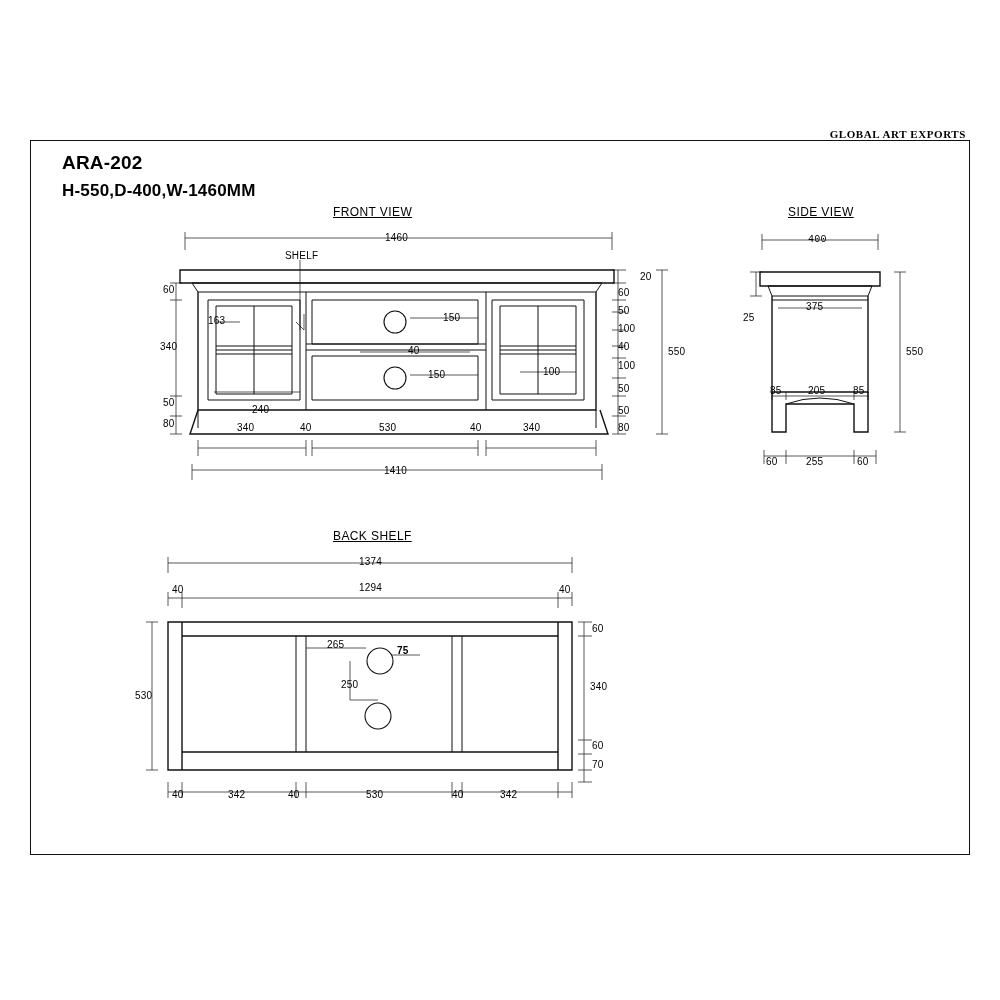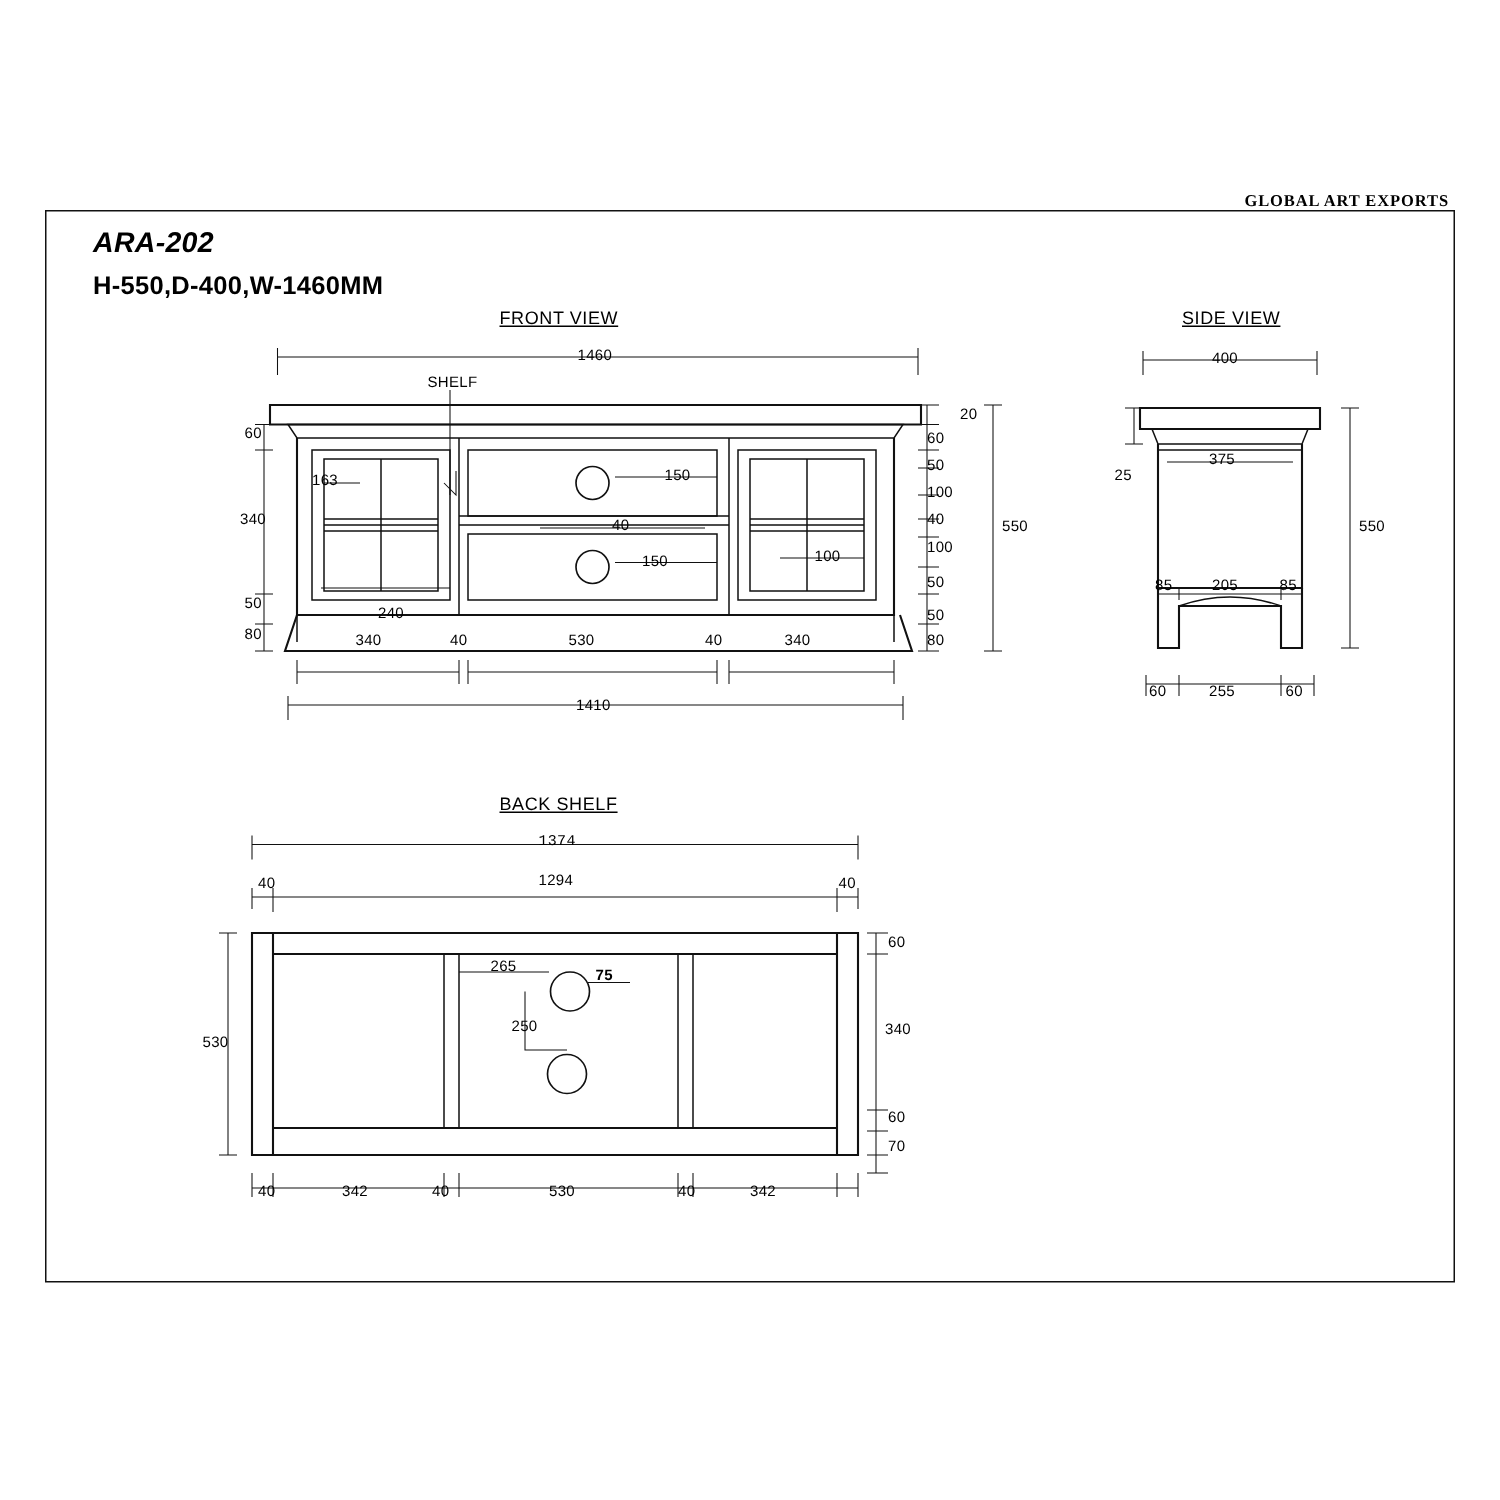--- a/index.html
+++ b/index.html
@@ -1,20 +1,20 @@
 <!DOCTYPE html>
 <html><head>
 <meta charset="utf-8">
 <style>
   html,body{margin:0;padding:0;background:#ffffff;}
   body{width:1000px;height:1000px;font-family:"Liberation Sans",sans-serif;color:#000;}
   #sheet{position:relative;width:1000px;height:1000px;overflow:hidden;}
   .frame{position:absolute;left:30px;top:140px;width:940px;height:715px;border:1px solid #111;box-sizing:border-box;}
   .company{position:absolute;right:34px;top:128px;font-family:"Liberation Serif",serif;font-size:11px;letter-spacing:.6px;font-weight:700;}
-  .code{position:absolute;left:62px;top:152px;font-size:19px;font-weight:700;letter-spacing:.2px;font-style:italic;}
+  .code{position:absolute;left:62px;top:152px;font-size:19px;font-weight:700;letter-spacing:.2px;}
   .dims{position:absolute;left:62px;top:181px;font-size:17px;font-weight:700;letter-spacing:.2px;}
   .viewtitle{position:absolute;font-size:12px;font-weight:400;text-decoration:underline;letter-spacing:.4px;}
   .lbl{position:absolute;font-size:10px;letter-spacing:.2px;white-space:nowrap;}
   svg{position:absolute;left:0;top:0;width:1000px;height:1000px;overflow:visible;}
   .ln{stroke:#111;stroke-width:1;fill:none;}
   .ln2{stroke:#111;stroke-width:1.4;fill:none;}
   .thin{stroke:#111;stroke-width:.7;fill:none;}
   .cir{stroke:#111;stroke-width:1.1;fill:#fff;}
 </style>
 </head>
@@ -152,32 +152,32 @@
   <div class="lbl" style="left:443px;top:312px;">150</div>
   <div class="lbl" style="left:428px;top:369px;">150</div>
   <div class="lbl" style="left:543px;top:366px;">100</div>
   <div class="lbl" style="left:237px;top:422px;">340</div>
   <div class="lbl" style="left:300px;top:422px;">40</div>
   <div class="lbl" style="left:379px;top:422px;">530</div>
   <div class="lbl" style="left:470px;top:422px;">40</div>
   <div class="lbl" style="left:523px;top:422px;">340</div>
   <div class="lbl" style="left:384px;top:465px;">1410</div>
 
-  <div class="lbl" style="left:808px;top:234px;">400</div>
+  <div class="lbl" style="left:808px;top:234px;font-family:Liberation Mono, monospace;">400</div>
   <div class="lbl" style="left:743px;top:312px;">25</div>
   <div class="lbl" style="left:806px;top:301px;">375</div>
   <div class="lbl" style="left:906px;top:346px;">550</div>
   <div class="lbl" style="left:770px;top:385px;">85</div>
   <div class="lbl" style="left:808px;top:385px;">205</div>
   <div class="lbl" style="left:853px;top:385px;">85</div>
   <div class="lbl" style="left:766px;top:456px;">60</div>
   <div class="lbl" style="left:806px;top:456px;">255</div>
   <div class="lbl" style="left:857px;top:456px;">60</div>
 
-  <div class="lbl" style="left:359px;top:556px;font-family:Liberation Mono, monospace;">1374</div>
+  <div class="lbl" style="left:359px;top:556px;">1374</div>
   <div class="lbl" style="left:359px;top:582px;">1294</div>
   <div class="lbl" style="left:172px;top:584px;">40</div>
   <div class="lbl" style="left:559px;top:584px;">40</div>
   <div class="lbl" style="left:327px;top:639px;">265</div>
   <div class="lbl" style="left:397px;top:645px;font-weight:bold;">75</div>
   <div class="lbl" style="left:341px;top:679px;">250</div>
   <div class="lbl" style="left:135px;top:690px;">530</div>
   <div class="lbl" style="left:592px;top:623px;">60</div>
   <div class="lbl" style="left:590px;top:681px;">340</div>
   <div class="lbl" style="left:592px;top:740px;">60</div>

